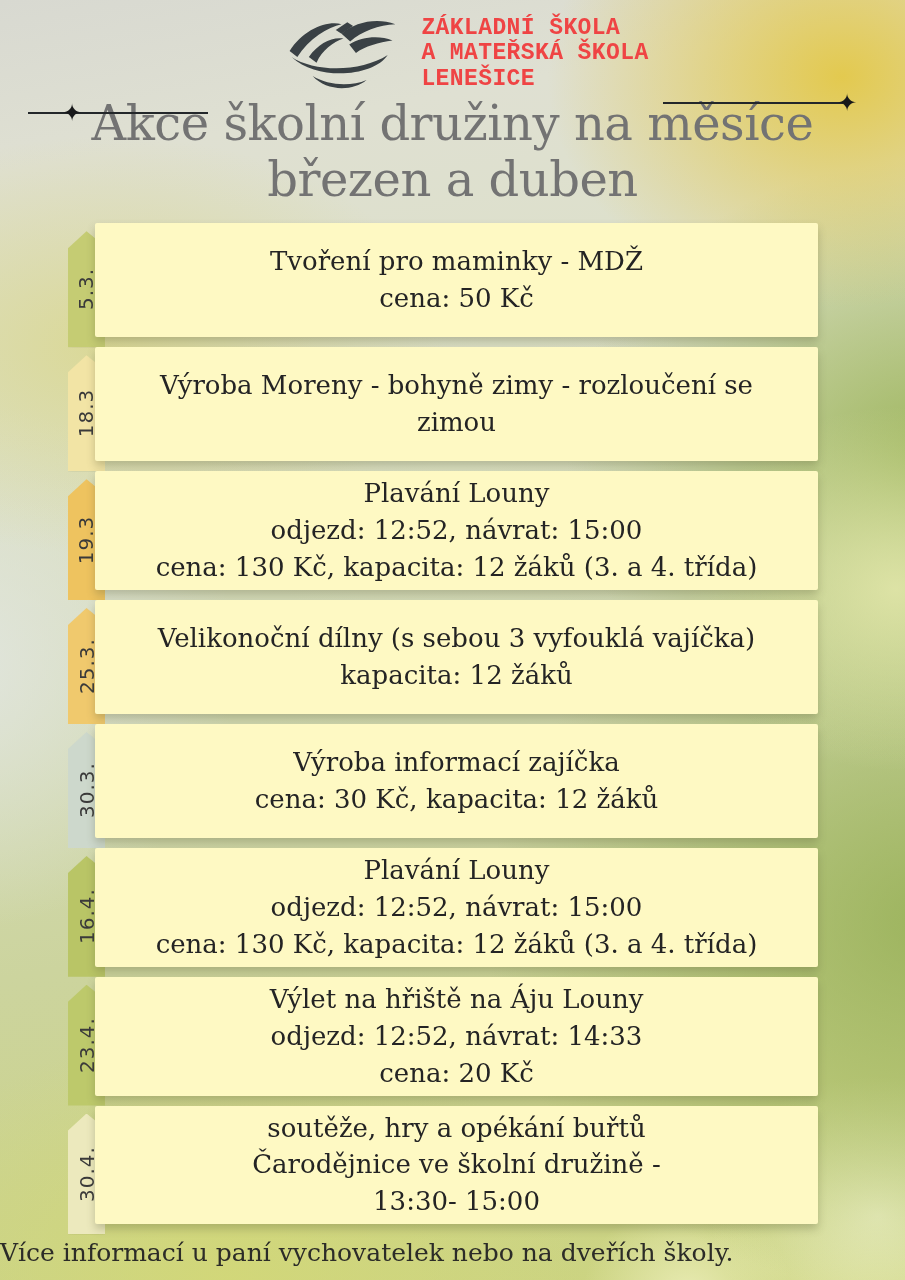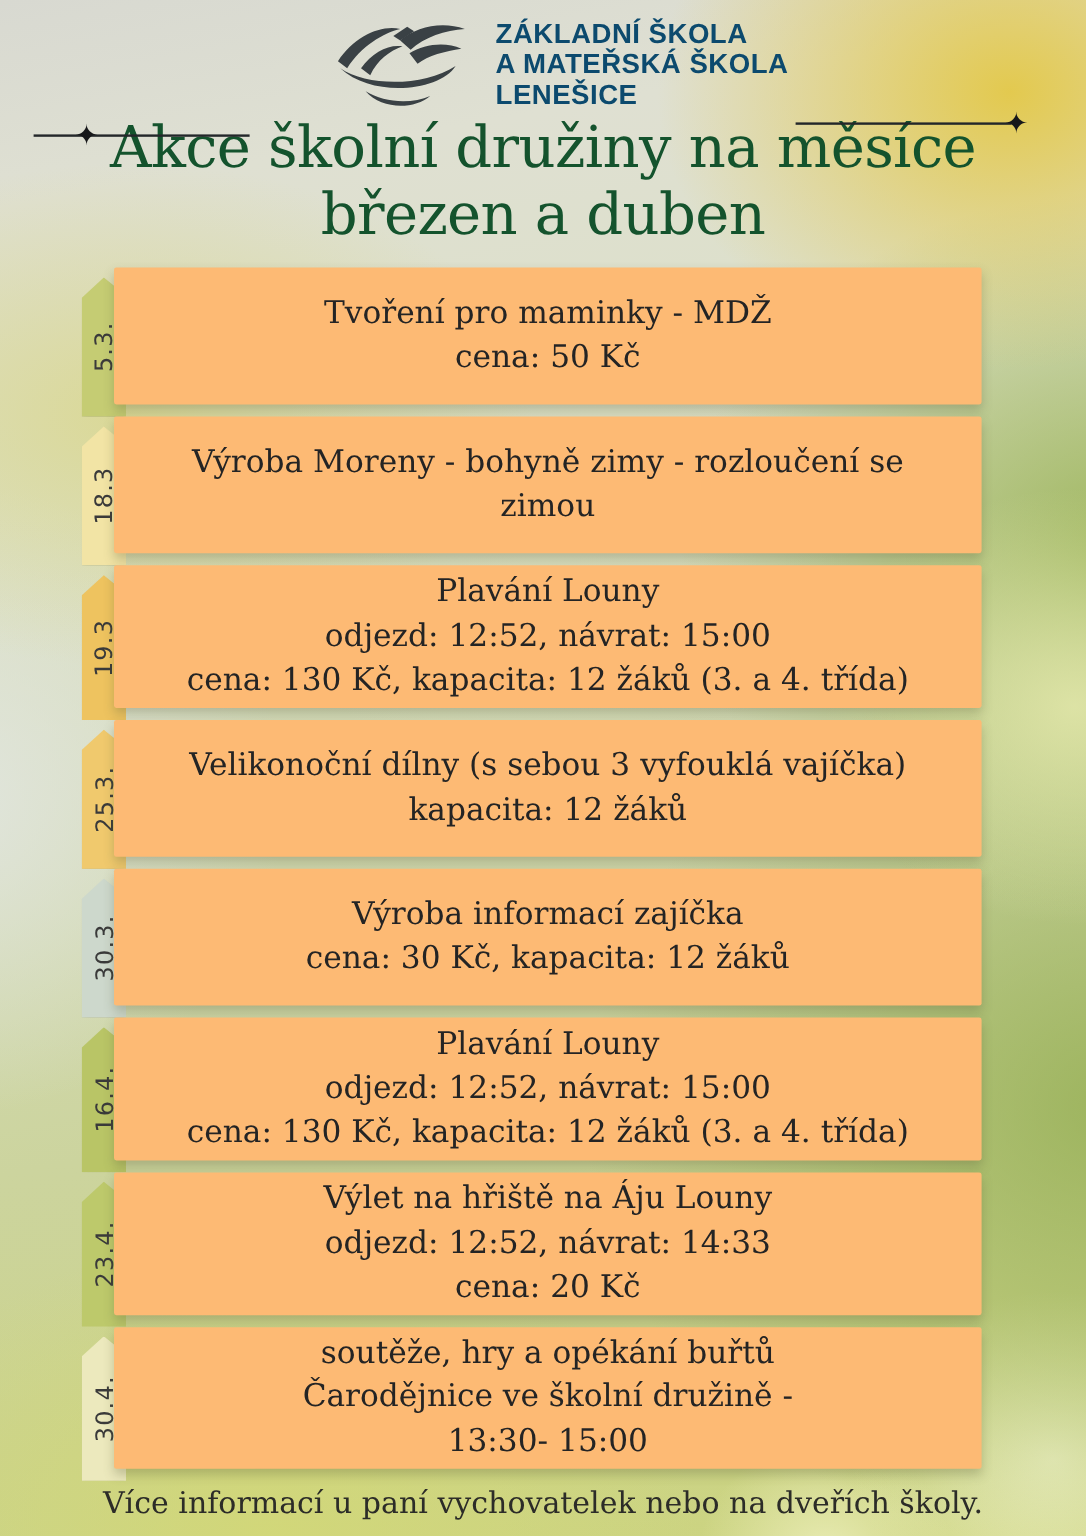--- a/index.html
+++ b/index.html
@@ -22,55 +22,55 @@
       radial-gradient(500px 350px at 25% 100%, rgba(211,216,118,.8), rgba(211,216,118,0) 72%),
       radial-gradient(380px 300px at 50% 34%, rgba(223,228,196,.5), rgba(223,228,196,0) 70%),
       linear-gradient(170deg,#d8d9d1 0%,#dfe0d2 12%,#dce0c8 30%,#d3dab4 50%,#ccd49e 68%,#cbd38b 85%,#ccd47e 100%);
   }
   .poster{position:relative;z-index:1;width:100%;height:100%;}
 
   
   .logo{display:flex;align-items:center;justify-content:center;gap:16px;
         padding-top:14px;transform:translateX(12px);}
   .logo svg{display:block;}
-  .logo-text{font-family:Liberation Sans, sans-serif;font-weight:700;
-             font-size:23px;line-height:1.1;color:#0c4a6e;letter-spacing:.4px;}
+  .logo-text{font-family:Liberation Mono, monospace;font-weight:700;
+             font-size:23px;line-height:1.1;color:#ef4444;letter-spacing:.4px;}
 
   
   .title-wrap{position:relative;margin-top:2px;}
   h1{margin:0;text-align:center;font-weight:400;font-size:48px;line-height:1.16;
-     color:#14532d;letter-spacing:-.5px;}
+     color:#737373;letter-spacing:-.5px;}
   .deco{position:absolute;}
   .deco .line{position:absolute;height:2px;background:#23272a;}
   .deco .star{position:absolute;font-family:"DejaVu Sans",sans-serif;color:#17181a;font-size:24px;line-height:1;}
   .deco-left{top:0px;left:0px;width:240px;height:30px;}
   .deco-left .line{top:16px;left:28px;width:180px;}
   .deco-left .star{top:5px;left:62px;}
   .deco-right{top:-10px;right:30px;width:240px;height:30px;}
   .deco-right .line{top:16px;right:32px;width:180px;}
   .deco-right .star{top:5px;right:18px;}
 
   
   .events{margin:16px 87px 0 95px;}
   .row{position:relative;min-height:114px;margin-bottom:10px;}
   .tab{position:absolute;left:-27px;top:8px;width:37px;height:calc(100% + 2px);z-index:0;
        clip-path:polygon(0 17px,50% 0,100% 15px,100% 100%,0 100%);
        display:flex;align-items:center;justify-content:center;
        filter:drop-shadow(0 4px 3px rgba(96,99,58,.35));}
   .tab-date{transform:rotate(-90deg);white-space:nowrap;
             font-family:"DejaVu Sans",sans-serif;font-size:20px;
             letter-spacing:1px;color:#3a3a3a;}
-  .card{position:relative;z-index:1;background:#fdba74;min-height:114px;
+  .card{position:relative;z-index:1;background:#fef9c3;min-height:114px;
         display:flex;flex-direction:column;justify-content:center;
         text-align:center;border-radius:2px;
         box-shadow:0 5px 9px rgba(90,94,55,.30);
         padding:4px 10px;box-sizing:border-box;}
   .line-text{font-size:26px;line-height:1.42;color:#242424;}
 
-  footer{margin-top:14px;text-align:center;font-size:25px;color:#2c2c28;}
+  footer{margin-top:14px;font-size:25px;color:#2c2c28;}
 </style>
 </head>
 <body>
 
 <div class="bg"></div>
 
 <div class="poster">
 
   <header class="logo">
     <svg width="125" height="80" viewBox="0 0 130 82" aria-hidden="true">

